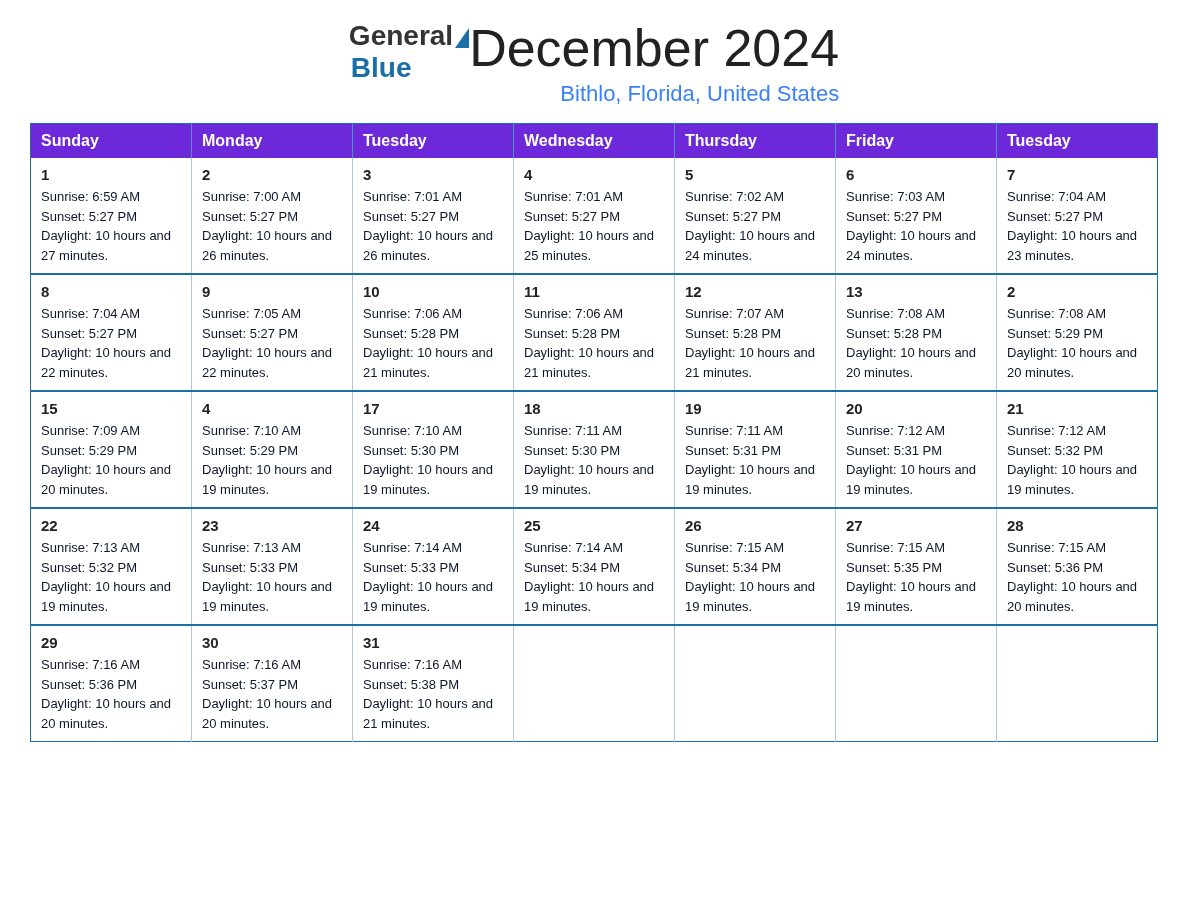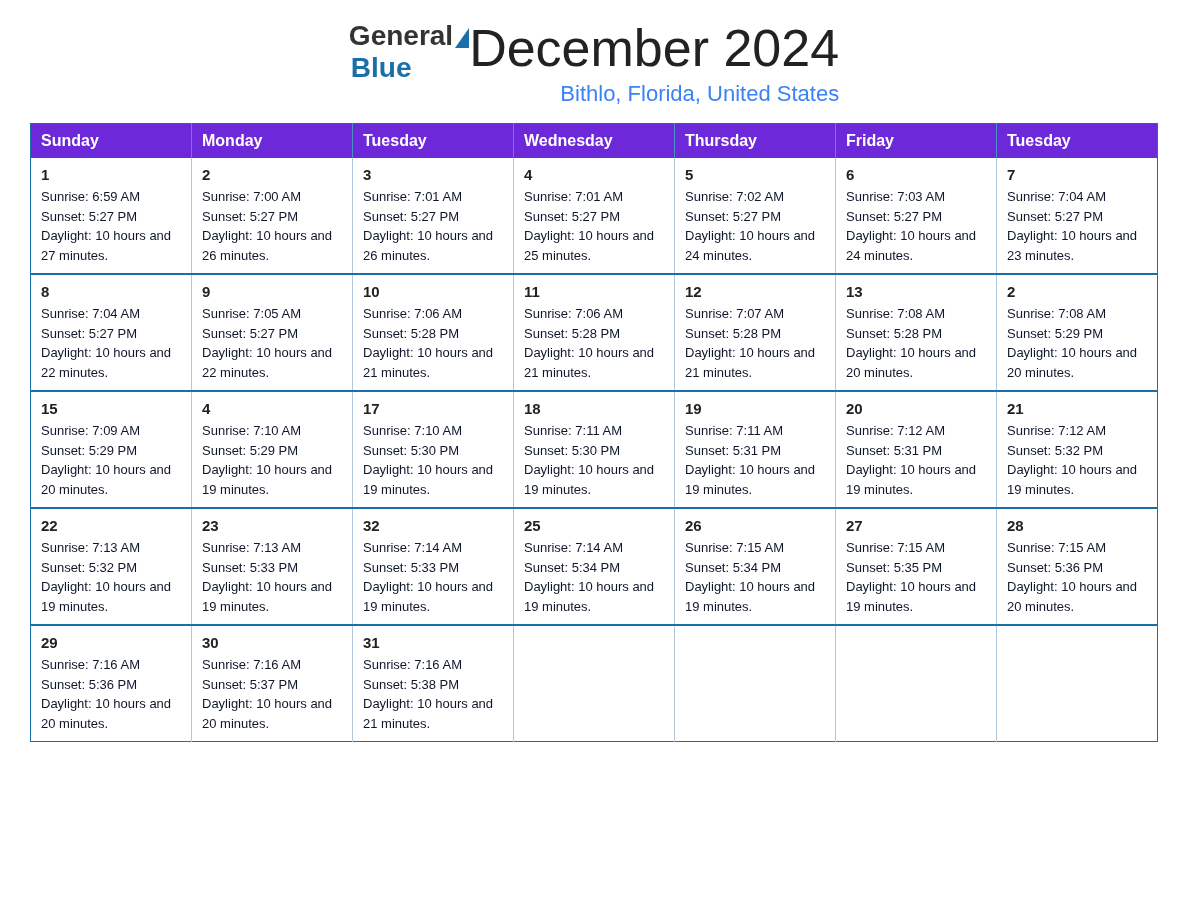--- a/index.html
+++ b/index.html
@@ -230,21 +230,21 @@
       <tr>
         <td>
           <span class="day-number">22</span>
           <span class="day-info">Sunrise: 7:13 AM<br>Sunset: 5:32 PM<br>Daylight: 10 hours and 19 minutes.</span>
         </td>
         <td>
           <span class="day-number">23</span>
           <span class="day-info">Sunrise: 7:13 AM<br>Sunset: 5:33 PM<br>Daylight: 10 hours and 19 minutes.</span>
         </td>
         <td>
-          <span class="day-number">32</span>
+          <span class="day-number">24</span>
           <span class="day-info">Sunrise: 7:14 AM<br>Sunset: 5:33 PM<br>Daylight: 10 hours and 19 minutes.</span>
         </td>
         <td>
           <span class="day-number">25</span>
           <span class="day-info">Sunrise: 7:14 AM<br>Sunset: 5:34 PM<br>Daylight: 10 hours and 19 minutes.</span>
         </td>
         <td>
           <span class="day-number">26</span>
           <span class="day-info">Sunrise: 7:15 AM<br>Sunset: 5:34 PM<br>Daylight: 10 hours and 19 minutes.</span>
         </td>

